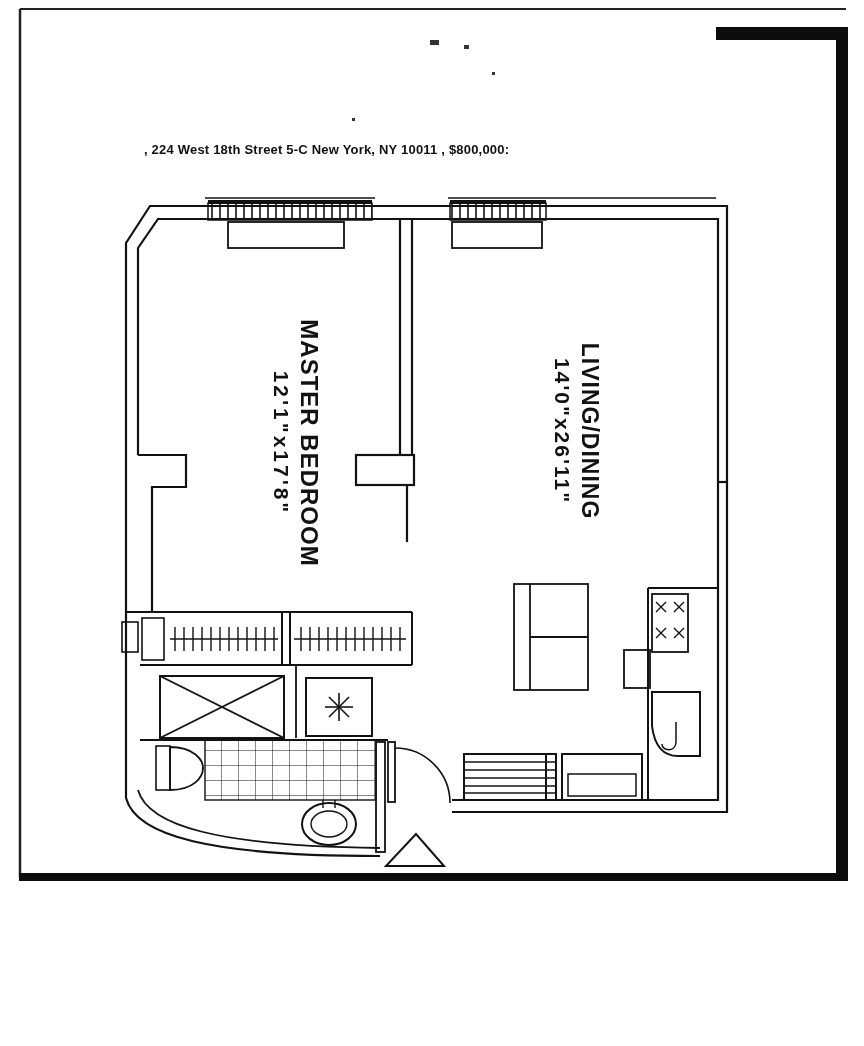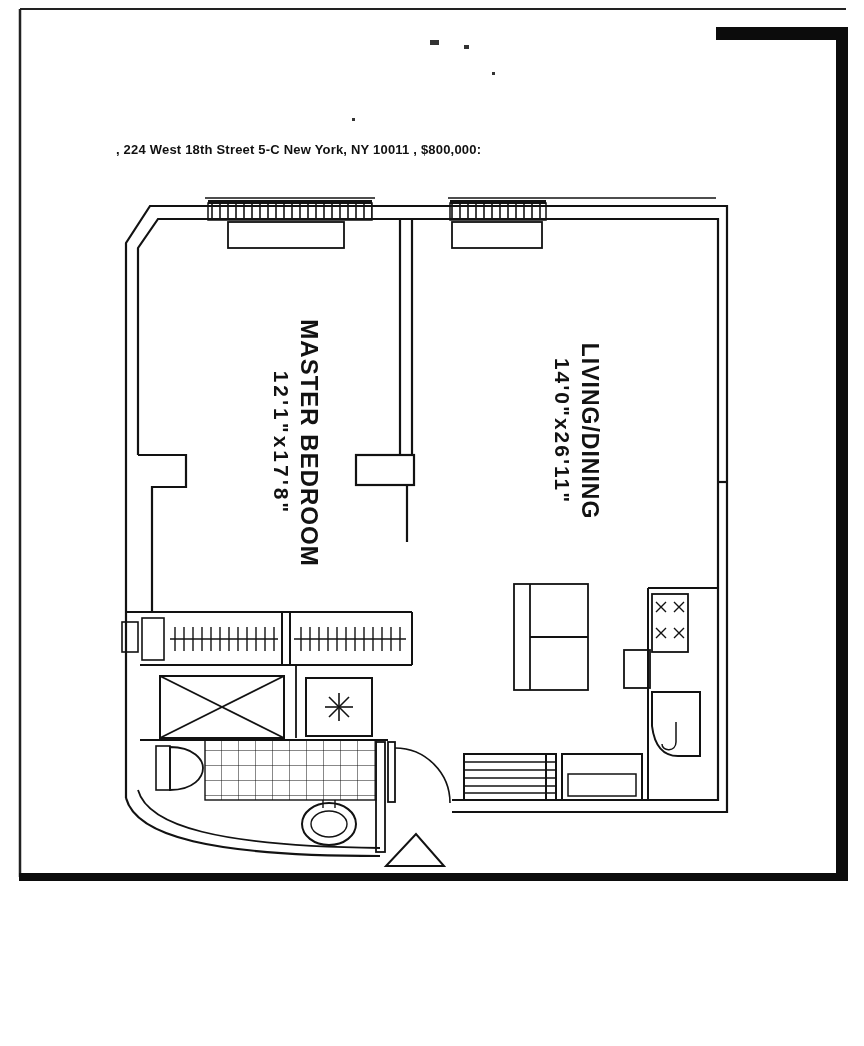--- a/index.html
+++ b/index.html
@@ -1,18 +1,18 @@
 <!DOCTYPE html>
 <html><head>
 <meta charset="utf-8">
 <style>
   html,body{margin:0;padding:0;background:#ffffff;}
   .scan{position:relative;width:864px;height:1046px;background:#ffffff;overflow:hidden;
         font-family:"Liberation Sans", sans-serif;}
-  .header{position:absolute;left:116px;top:142px;font-size:13px;font-weight:bold;
+  .header{position:absolute;left:144px;top:142px;font-size:13px;font-weight:bold;
           color:#111;letter-spacing:.2px;white-space:nowrap;}
   svg{position:absolute;left:0;top:0;}
   text{font-family:"Liberation Sans", sans-serif;}
 </style>
 </head>
 <body>
 
 <div class="scan">
 
   <div class="header">, 224 West 18th Street 5-C New York, NY 10011 , $800,000:</div>

